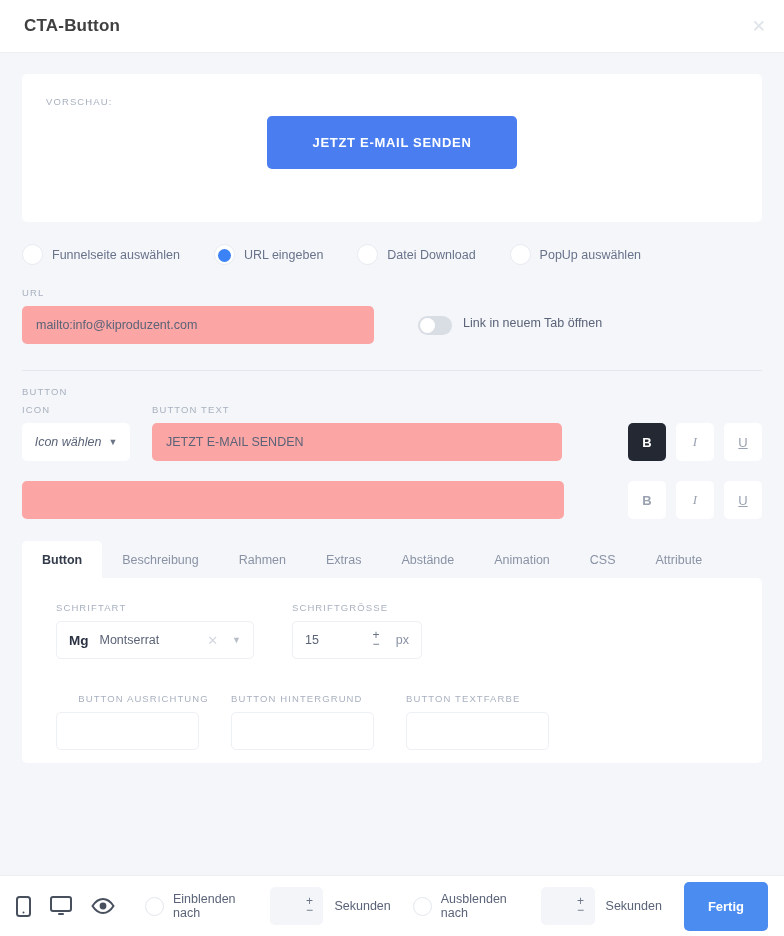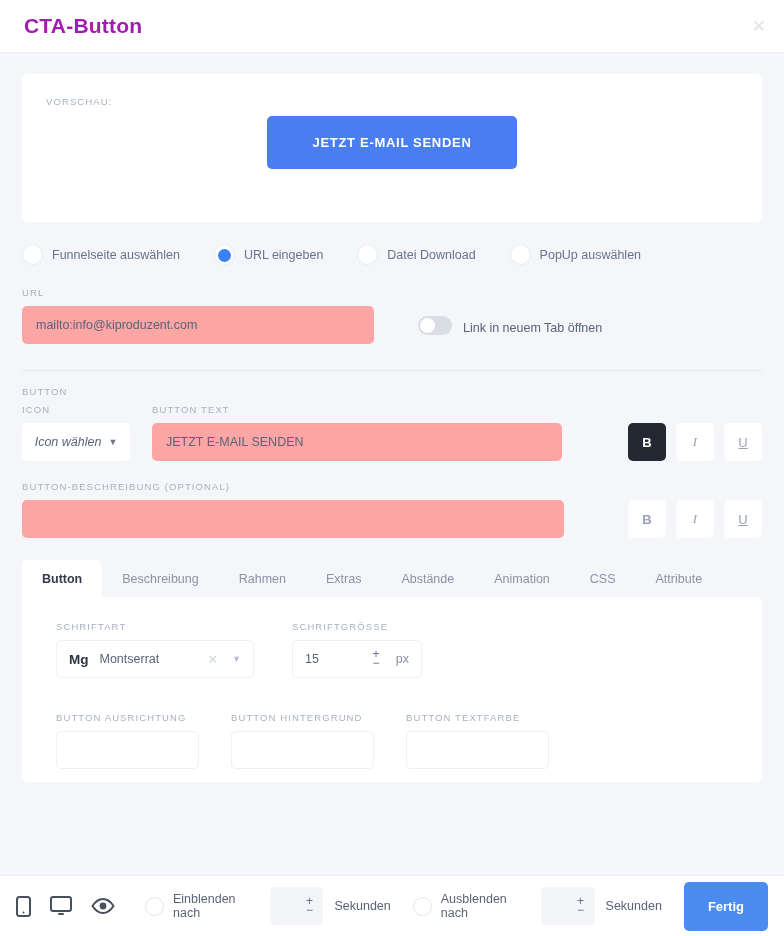--- a/index.html
+++ b/index.html
@@ -19,21 +19,21 @@
   
   .header {
     height: 53px; min-height: 53px;
     background: #ffffff;
     display: flex; align-items: center;
     padding: 0 24px;
     position: relative;
     border-bottom: 1px solid #eceff4;
   }
   .header-title {
-    font-size: 21px; font-weight: bold; color: #a21caf;
+    font-size: 17px; font-weight: bold; color: #404040;
     letter-spacing: .2px;
   }
   .close-btn {
     position: absolute; right: 18px; top: 50%;
     transform: translateY(-50%);
     font-size: 17px; color: #dfe3ea;
     cursor: pointer; line-height: 1;
     font-family: "Liberation Sans", sans-serif;
   }
 
@@ -118,21 +118,21 @@
     padding: 0 14px;
     font-family: "Liberation Sans", sans-serif;
     outline: none;
     width: 100%;
   }
   .input::placeholder { color: #b9c0cc; }
 
   .url-row { display: flex; align-items: flex-end; }
   .url-field { width: 352px; }
   .toggle-wrap {
-    display: flex; align-items: flex-end;
+    display: flex; align-items: flex-start;
     margin-left: 44px; margin-bottom: 9px;
     cursor: pointer;
   }
   .toggle {
     width: 34px; height: 19px; border-radius: 10px;
     background: #d9dde4;
     position: relative; flex: none;
     margin-right: 11px;
   }
   .toggle::after {
@@ -227,21 +227,21 @@
     position: absolute; right: 38px; top: 0; bottom: 0;
     display: flex; flex-direction: column; justify-content: center;
     align-items: center; width: 14px;
     color: #6b7487; font-size: 12px; line-height: 9px;
   }
   .stepper .pm span { cursor: pointer; }
   .stepper .unit { position: absolute; right: 12px; color: #8a93a5; }
 
   .sub-labels { display: flex; margin-top: 34px; }
   .sub-labels .panel-col { margin-right: 0; }
-  .sub-col-1 { width: 175px; }
+  .sub-col-1 { width: 175px; text-align: center; }
   .sub-col-2 { width: 175px; }
   .sub-col-3 { width: 175px; }
   .ghost-box {
     margin-top: 8px;
     height: 38px;
     border: 1px solid #edf0f4;
     border-radius: 5px;
     width: 143px;
     background: #fff;
   }
@@ -356,21 +356,20 @@
         </div>
         <div class="format-group">
           <div class="fmt bold active">B</div>
           <div class="fmt italic">I</div>
           <div class="fmt underline">U</div>
         </div>
       </div>
 
       <div class="desc-row">
         <div class="desc-col">
-          <label class="field-label">BUTTON-BESCHREIBUNG (OPTIONAL)</label>
           <input class="input desc-input" type="text" value="" style="">
         </div>
         <div class="format-group">
           <div class="fmt bold">B</div>
           <div class="fmt italic">I</div>
           <div class="fmt underline">U</div>
         </div>
       </div>
     </div>
 

